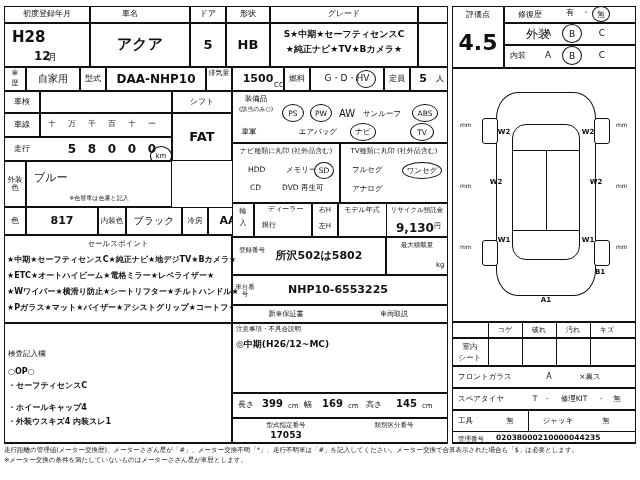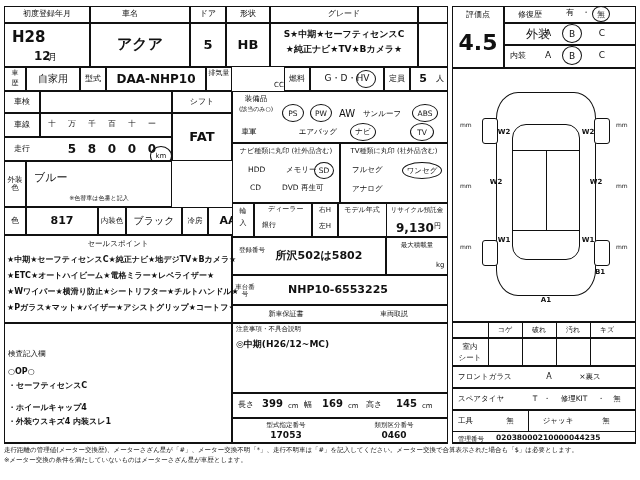--- a/index.html
+++ b/index.html
@@ -78,20 +78,23 @@
     <div class="lbl ctr" style="left:0;top:0;width:52px;height:22px;font-size:10px;">自家用</div>
   </div>
   <div class="bx" style="left:80px; top:67px; width:26px; height:24px;">
     <div class="lbl ctr" style="left:0;top:0;width:24px;height:22px;font-size:8px;">型式</div>
   </div>
   <div class="bx" style="left:106px; top:67px; width:100px; height:24px;">
     <div class="lbl ctr" style="left:0;top:0;width:98px;height:22px;font-size:12px;font-weight:bold;">DAA-NHP10</div>
   </div>
   <div class="bx" style="left:206px; top:67px; width:26px; height:24px;"></div>
   <div class="lbl ctr" style="left:206px;top:69px;width:26px;height:10px;font-size:7px;">排気量</div>
+  <div class="bx" style="left:232px; top:67px; width:52px; height:24px;">
+    <div class="lbl ctr" style="left:0;top:0;width:50px;height:22px;font-size:11px;font-weight:bold;">1500</div>
+  </div>
   <div class="lbl" style="left:274px;top:82px;font-size:7px;">CC</div>
   <div class="bx" style="left:284px; top:67px; width:26px; height:24px;">
     <div class="lbl ctr" style="left:0;top:0;width:24px;height:22px;font-size:8px;">燃料</div>
   </div>
   <div class="bx" style="left:310px; top:67px; width:74px; height:24px;">
     <div class="lbl ctr" style="left:0;top:0;width:72px;height:22px;font-size:9px;">G・D・HV</div>
   </div>
   <div class="circ" style="position:absolute;left:356px;top:70px;width:20px;height:18px;"></div>
   <div class="bx" style="left:384px; top:67px; width:26px; height:24px;">
     <div class="lbl ctr" style="left:0;top:0;width:24px;height:22px;font-size:8px;">定員</div>
@@ -265,21 +268,20 @@
   <div class="lbl" style="left:322px;top:399px;font-size:10px;font-weight:bold;">169</div>
   <div class="lbl" style="left:348px;top:403px;font-size:7px;">cm</div>
   <div class="lbl" style="left:366px;top:401px;font-size:8px;">高さ</div>
   <div class="lbl" style="left:396px;top:399px;font-size:10px;font-weight:bold;">145</div>
   <div class="lbl" style="left:422px;top:403px;font-size:7px;">cm</div>
 
   <div class="bx" style="left:232px; top:418px; width:216px; height:25px;"></div>
   <div class="lbl ctr" style="left:232px;top:420px;width:108px;height:10px;font-size:6.5px;">型式指定番号</div>
   <div class="lbl ctr" style="left:340px;top:420px;width:108px;height:10px;font-size:6.5px;">類別区分番号</div>
   <div class="lbl ctr" style="left:232px;top:430px;width:108px;height:12px;font-size:9px;font-weight:bold;">17053</div>
-  <div class="lbl ctr" style="left:340px;top:430px;width:108px;height:12px;font-size:9px;font-weight:bold;">0460</div>
 
   <div class="bx" style="left:452px; top:6px; width:184px; height:438px;"></div>
 
   <div class="bx" style="left:452px; top:6px; width:52px; height:62px;"></div>
   <div class="lbl ctr" style="left:452px;top:9px;width:52px;height:12px;font-size:8px;">評価点</div>
   <div class="lbl ctr" style="left:452px;top:26px;width:52px;height:34px;font-size:22px;font-weight:bold;">4.5</div>
 
   <div class="bx" style="left:504px; top:6px; width:132px; height:17px;"></div>
   <div class="lbl ctr" style="left:504px;top:9px;width:52px;height:12px;font-size:8px;">修復歴</div>
   <div class="lbl" style="left:566px;top:9px;font-size:8px;">有</div>

